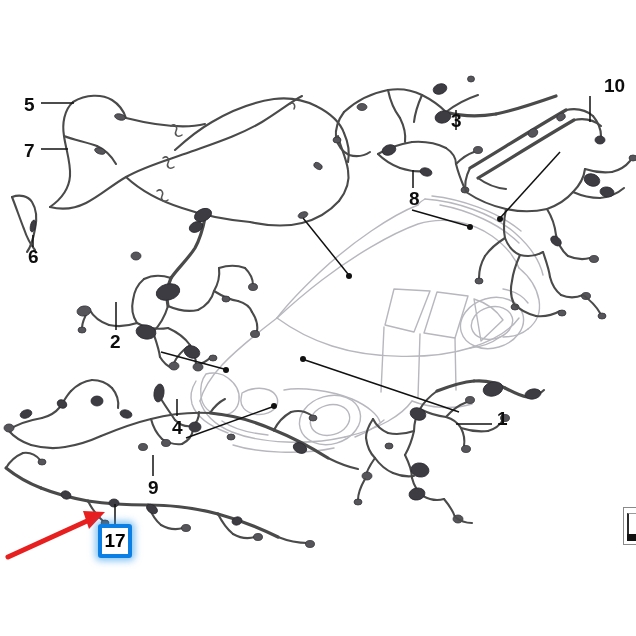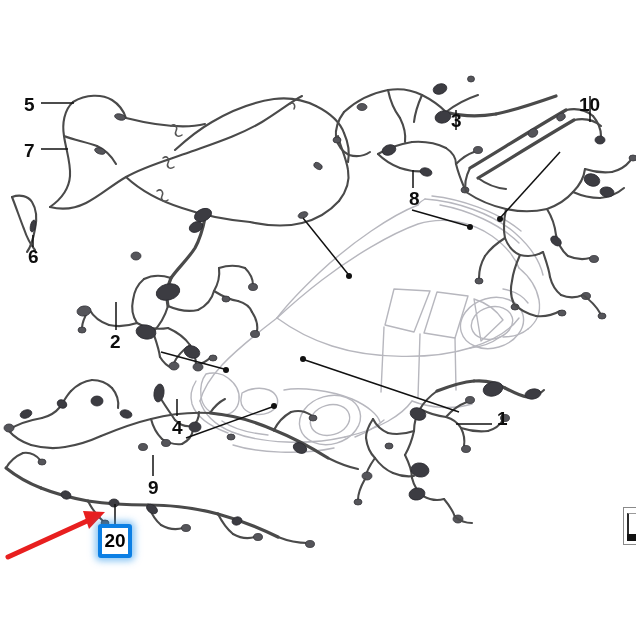--- a/index.html
+++ b/index.html
@@ -411,22 +411,22 @@
 
   <div class="callout" style="left:497px; top:409px;">1</div>
   <div class="callout" style="left:110px; top:332px;">2</div>
   <div class="callout" style="left:451px; top:111px;">3</div>
   <div class="callout" style="left:172px; top:418px;">4</div>
   <div class="callout" style="left:24px;  top:95px;">5</div>
   <div class="callout" style="left:28px;  top:247px;">6</div>
   <div class="callout" style="left:24px;  top:141px;">7</div>
   <div class="callout" style="left:409px; top:189px;">8</div>
   <div class="callout" style="left:148px; top:478px;">9</div>
-  <div class="callout" style="left:579px; top:76px;margin-top:19px;">10</div>
-
-  <div class="hl-box" style="left:98px; top:524px;">20</div>
+  <div class="callout" style="left:604px; top:76px;">10</div>
+
+  <div class="hl-box" style="left:98px; top:524px;">17</div>
 
   <div class="corner-widget" style="left:623px; top:507px; width:18px; height:38px;">
     <span class="inner"></span>
     <span class="bar"></span>
   </div>
 
 </div>
 
 </body></html>

